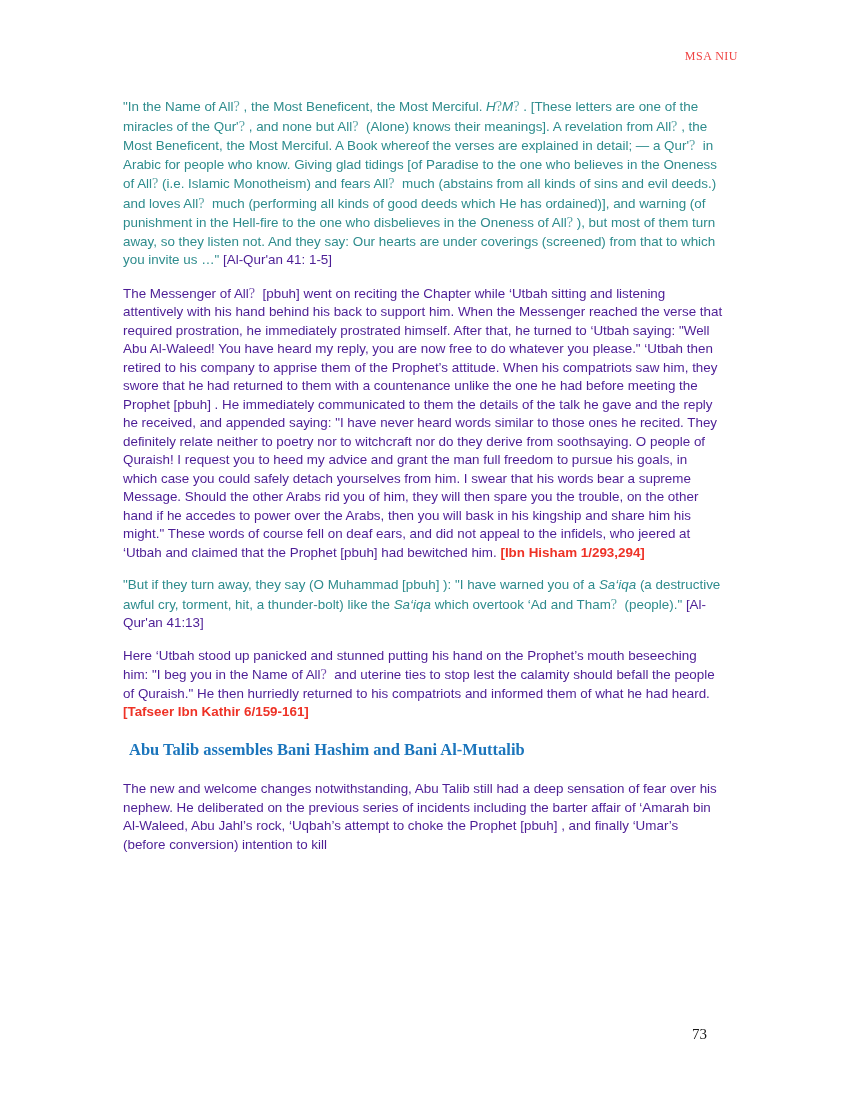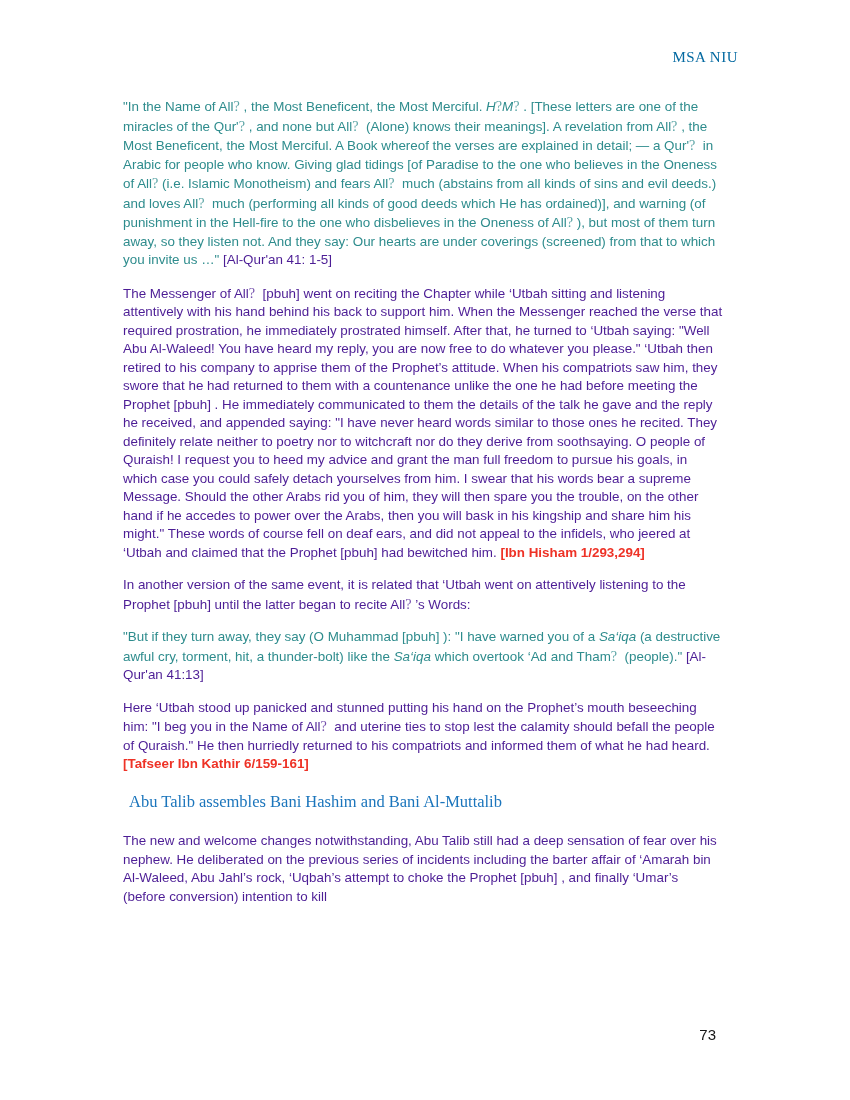--- a/index.html
+++ b/index.html
@@ -6,60 +6,59 @@
   body {
     width: 850px; height: 1100px;
     background: #ffffff;
     font-family: "Liberation Sans", sans-serif;
     position: relative;
     overflow: hidden;
   }
   .brand {
     position: absolute; top: 49px; right: 112px;
     font-family: "Liberation Serif", serif;
-    font-size: 15px; letter-spacing: 0.5px;
-    color: #0369a1;
+    font-size: 12px; letter-spacing: 0.5px;
+    color: #ef4444;
   }
   .content {
     position: absolute; top: 97px; left: 123px; width: 601px;
     font-size: 13.4px; line-height: 18.5px;
     color: #1f1f1f;
   }
   .block { margin: 0 0 14px 0; white-space: pre-wrap; }
   .block.heading {
     margin: 19px 0 21px 0; padding-left: 6px;
     font-family: "Liberation Serif", serif;
-    font-size: 16.5px; font-weight: normal;
+    font-size: 16.5px; font-weight: bold;
     white-space: normal;
   }
   .s-heading { color: #1b75bc; }
   .s-teal { color: #2e8c8d; }
   .s-teal_i { color: #2e8c8d; font-style: italic; }
   .s-body { color: #4c1d95; }
   .s-red { color: #ee3226; font-weight: bold; }
   .qmark {
     font-family: "Liberation Serif", serif;
     font-style: normal;
     opacity: 0.78;
     font-size: 1.06em;
   }
   .pageno {
-    position: absolute; top: 1026px; right: 134px;
-    font-family: Liberation Sans, sans-serif;
+    position: absolute; top: 1026px; right: 143px;
+    font-family: Liberation Serif, serif;
     font-size: 15px; color: #161616;
   }
 </style>
 </head>
 <body>
 
 <div class="brand">MSA NIU</div>
 
 <div class="content">
     <p class="block para"><span class="s-teal">"In the Name of All</span><span class="qmark s-teal">?</span><span class="s-teal"> , the Most Beneficent, the Most Merciful. </span><span class="s-teal_i">H</span><span class="qmark s-teal_i">?</span><span class="s-teal_i">M</span><span class="qmark s-teal_i">?</span><span class="s-teal"> . [These letters are one of the miracles of the Qur'</span><span class="qmark s-teal">?</span><span class="s-teal"> , and none but All</span><span class="qmark s-teal">?</span><span class="s-teal">  (Alone) knows their meanings]. A revelation from All</span><span class="qmark s-teal">?</span><span class="s-teal"> , the Most Beneficent, the Most Merciful. A Book whereof the verses are explained in detail; — a Qur'</span><span class="qmark s-teal">?</span><span class="s-teal">  in Arabic for people who know. Giving glad tidings [of Paradise to the one who believes in the Oneness of All</span><span class="qmark s-teal">?</span><span class="s-teal"> (i.e. Islamic Monotheism) and fears All</span><span class="qmark s-teal">?</span><span class="s-teal">  much (abstains from all kinds of sins and evil deeds.) and loves All</span><span class="qmark s-teal">?</span><span class="s-teal">  much (performing all kinds of good deeds which He has ordained)], and warning (of punishment in the Hell-fire to the one who disbelieves in the Oneness of All</span><span class="qmark s-teal">?</span><span class="s-teal"> ), but most of them turn away, so they listen not. And they say: Our hearts are under coverings (screened) from that to which you invite us …" </span><span class="s-body">[Al-Qur'an 41: 1-5]</span></p>
     <p class="block para"><span class="s-body">The Messenger of All</span><span class="qmark s-body">?</span><span class="s-body">  [pbuh] went on reciting the Chapter while ‘Utbah sitting and listening attentively with his hand behind his back to support him. When the Messenger reached the verse that required prostration, he immediately prostrated himself. After that, he turned to ‘Utbah saying: "Well Abu Al-Waleed! You have heard my reply, you are now free to do whatever you please." ‘Utbah then retired to his company to apprise them of the Prophet’s attitude. When his compatriots saw him, they swore that he had returned to them with a countenance unlike the one he had before meeting the Prophet [pbuh] . He immediately communicated to them the details of the talk he gave and the reply he received, and appended saying: "I have never heard words similar to those ones he recited. They definitely relate neither to poetry nor to witchcraft nor do they derive from soothsaying. O people of Quraish! I request you to heed my advice and grant the man full freedom to pursue his goals, in which case you could safely detach yourselves from him. I swear that his words bear a supreme Message. Should the other Arabs rid you of him, they will then spare you the trouble, on the other hand if he accedes to power over the Arabs, then you will bask in his kingship and share him his might." These words of course fell on deaf ears, and did not appeal to the infidels, who jeered at ‘Utbah and claimed that the Prophet [pbuh] had bewitched him. </span><span class="s-red">[Ibn Hisham 1/293,294]</span></p>
-    <p class="block para"><span class="s-body">In another version of the same event, it is related that ‘Utbah went on attentively listening to the Prophet [pbuh] until the latter began to recite All</span><span class="qmark s-body">?</span><span class="s-body"> ’s Words:</span></p>
     <p class="block para"><span class="s-teal">"But if they turn away, they say (O Muhammad [pbuh] ): "I have warned you of a </span><span class="s-teal_i">Sa‘iqa</span><span class="s-teal"> (a destructive awful cry, torment, hit, a thunder-bolt) like the </span><span class="s-teal_i">Sa‘iqa</span><span class="s-teal"> which overtook ‘Ad and Tham</span><span class="qmark s-teal">?</span><span class="s-teal">  (people)." </span><span class="s-body">[Al-Qur'an 41:13]</span></p>
     <p class="block para"><span class="s-body">Here ‘Utbah stood up panicked and stunned putting his hand on the Prophet’s mouth beseeching him: "I beg you in the Name of All</span><span class="qmark s-body">?</span><span class="s-body">  and uterine ties to stop lest the calamity should befall the people of Quraish." He then hurriedly returned to his compatriots and informed them of what he had heard. </span><span class="s-red">[Tafseer Ibn Kathir 6/159-161]</span></p>
     <h2 class="block heading"><span class="s-heading">Abu Talib assembles Bani Hashim and Bani Al-Muttalib</span></h2>
     <p class="block para"><span class="s-body">The new and welcome changes notwithstanding, Abu Talib still had a deep sensation of fear over his nephew. He deliberated on the previous series of incidents including the barter affair of ‘Amarah bin Al-Waleed, Abu Jahl’s rock, ‘Uqbah’s attempt to choke the Prophet [pbuh] , and finally ‘Umar’s (before conversion) intention to kill</span></p>
   </div>
 
 <div class="pageno">73</div>
 
 </body></html>

